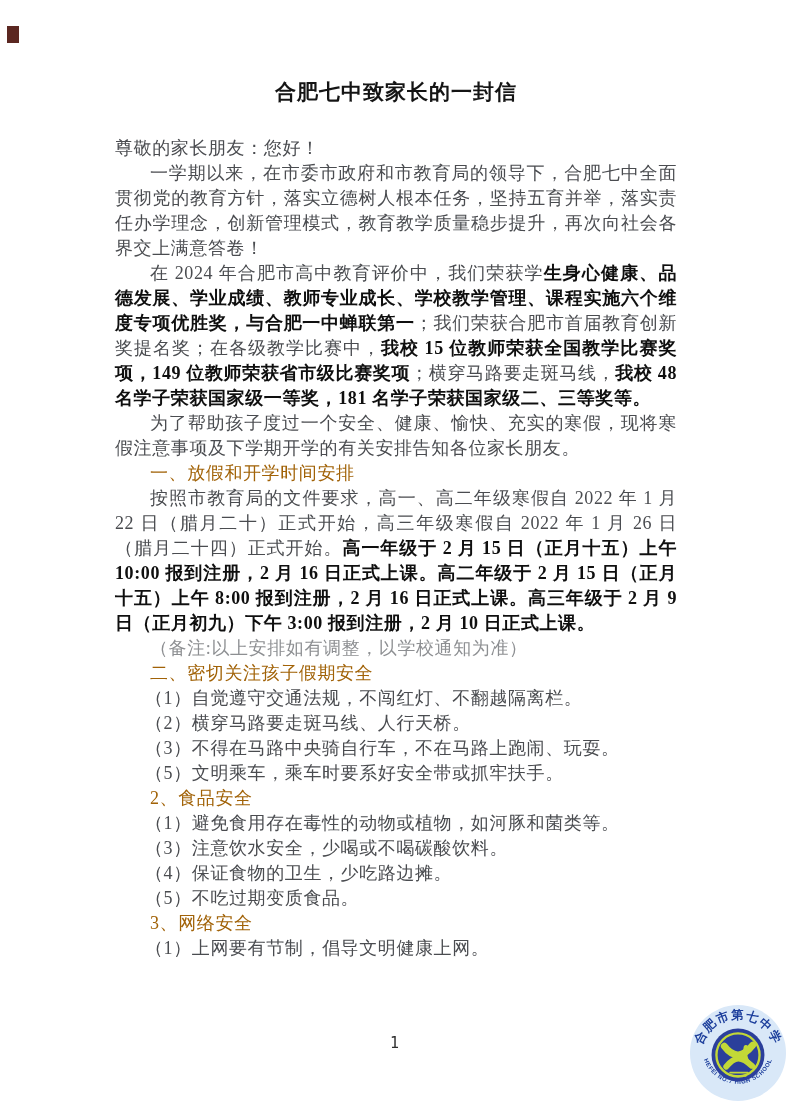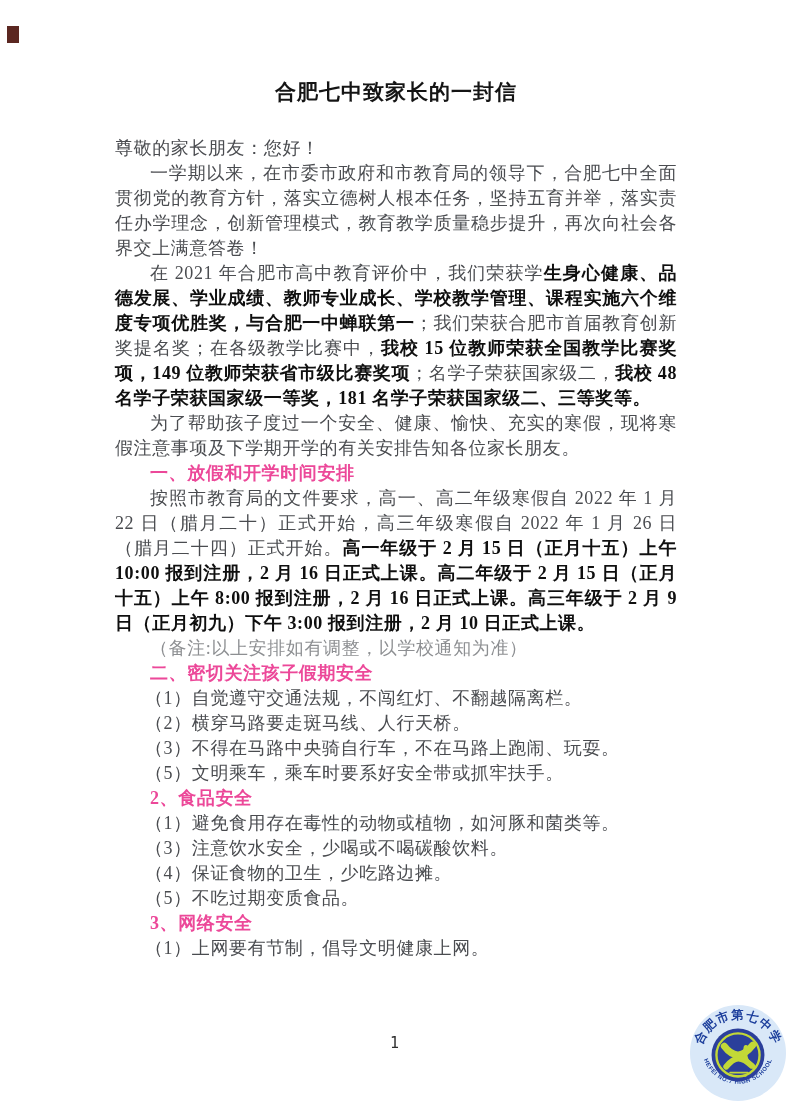--- a/index.html
+++ b/index.html
@@ -31,21 +31,21 @@
     text-align:justify;
     text-justify:inter-ideograph;
     margin:0;
   }
   .block.line    { text-indent:0; }
   .block.para    { text-indent:35px; }
   .block.heading { text-indent:35px; }
   .block.item    { text-indent:30px; }
   .block.note    { text-indent:35px; color:#8d8f92; }
   .seg.bold { font-weight:bold; color:#0f0f0f; }
-  .block.heading .seg { font-weight:bold; color:#ec4899; }
+  .block.heading .seg { font-weight:normal; color:#a16207; }
   .page-number {
     position:absolute; left:0; right:0; bottom:52px;
     text-align:center;
     font-size:15px; color:#2e2e2e;
     font-family:"DejaVu Sans Mono","Liberation Mono",monospace;
   }
   .school-logo {
     position:absolute; right:2px; bottom:2px;
     width:98px; height:98px;
   }
@@ -55,21 +55,21 @@
 
 <div class="page">
 
   <div class="corner-mark"></div>
 
   <div class="content">
     <h1 class="doc-title">合肥七中致家长的一封信</h1>
     <div>
         <p class="block line"><span class="seg">尊敬的家长朋友：您好！</span></p>
         <p class="block para"><span class="seg">一学期以来，在市委市政府和市教育局的领导下，合肥七中全面贯彻党的教育方针，落实立德树人根本任务，坚持五育并举，落实责任办学理念，创新管理模式，教育教学质量稳步提升，再次向社会各界交上满意答卷！</span></p>
-        <p class="block para"><span class="seg">在 2021 年合肥市高中教育评价中，我们荣获学</span><span class="seg bold">生身心健康、品德发展、学业成绩、教师专业成长、学校教学管理、课程实施六个维度专项优胜奖，与合肥一中蝉联第一</span><span class="seg">；我们荣获合肥市首届教育创新奖提名奖；在各级教学比赛中，</span><span class="seg bold">我校 15 位教师荣获全国教学比赛奖项，149 位教师荣获省市级比赛奖项</span><span class="seg">；名学子荣获国家级二，</span><span class="seg bold">我校 48 名学子荣获国家级一等奖，181 名学子荣获国家级二、三等奖等。</span></p>
+        <p class="block para"><span class="seg">在 2024 年合肥市高中教育评价中，我们荣获学</span><span class="seg bold">生身心健康、品德发展、学业成绩、教师专业成长、学校教学管理、课程实施六个维度专项优胜奖，与合肥一中蝉联第一</span><span class="seg">；我们荣获合肥市首届教育创新奖提名奖；在各级教学比赛中，</span><span class="seg bold">我校 15 位教师荣获全国教学比赛奖项，149 位教师荣获省市级比赛奖项</span><span class="seg">；横穿马路要走斑马线，</span><span class="seg bold">我校 48 名学子荣获国家级一等奖，181 名学子荣获国家级二、三等奖等。</span></p>
         <p class="block para"><span class="seg">为了帮助孩子度过一个安全、健康、愉快、充实的寒假，现将寒假注意事项及下学期开学的有关安排告知各位家长朋友。</span></p>
         <p class="block heading"><span class="seg bold">一、放假和开学时间安排</span></p>
         <p class="block para"><span class="seg">按照市教育局的文件要求，高一、高二年级寒假自 2022 年 1 月 22 日（腊月二十）正式开始，高三年级寒假自 2022 年 1 月 26 日（腊月二十四）正式开始。</span><span class="seg bold">高一年级于 2 月 15 日（正月十五）上午 10:00 报到注册，2 月 16 日正式上课。高二年级于 2 月 15 日（正月十五）上午 8:00 报到注册，2 月 16 日正式上课。高三年级于 2 月 9 日（正月初九）下午 3:00 报到注册，2 月 10 日正式上课。</span></p>
         <p class="block note"><span class="seg">（备注:以上安排如有调整，以学校通知为准）</span></p>
         <p class="block heading"><span class="seg bold">二、密切关注孩子假期安全</span></p>
         <p class="block item"><span class="seg">（1）自觉遵守交通法规，不闯红灯、不翻越隔离栏。</span></p>
         <p class="block item"><span class="seg">（2）横穿马路要走斑马线、人行天桥。</span></p>
         <p class="block item"><span class="seg">（3）不得在马路中央骑自行车，不在马路上跑闹、玩耍。</span></p>
         <p class="block item"><span class="seg">（5）文明乘车，乘车时要系好安全带或抓牢扶手。</span></p>
         <p class="block heading"><span class="seg bold">2、食品安全</span></p>

